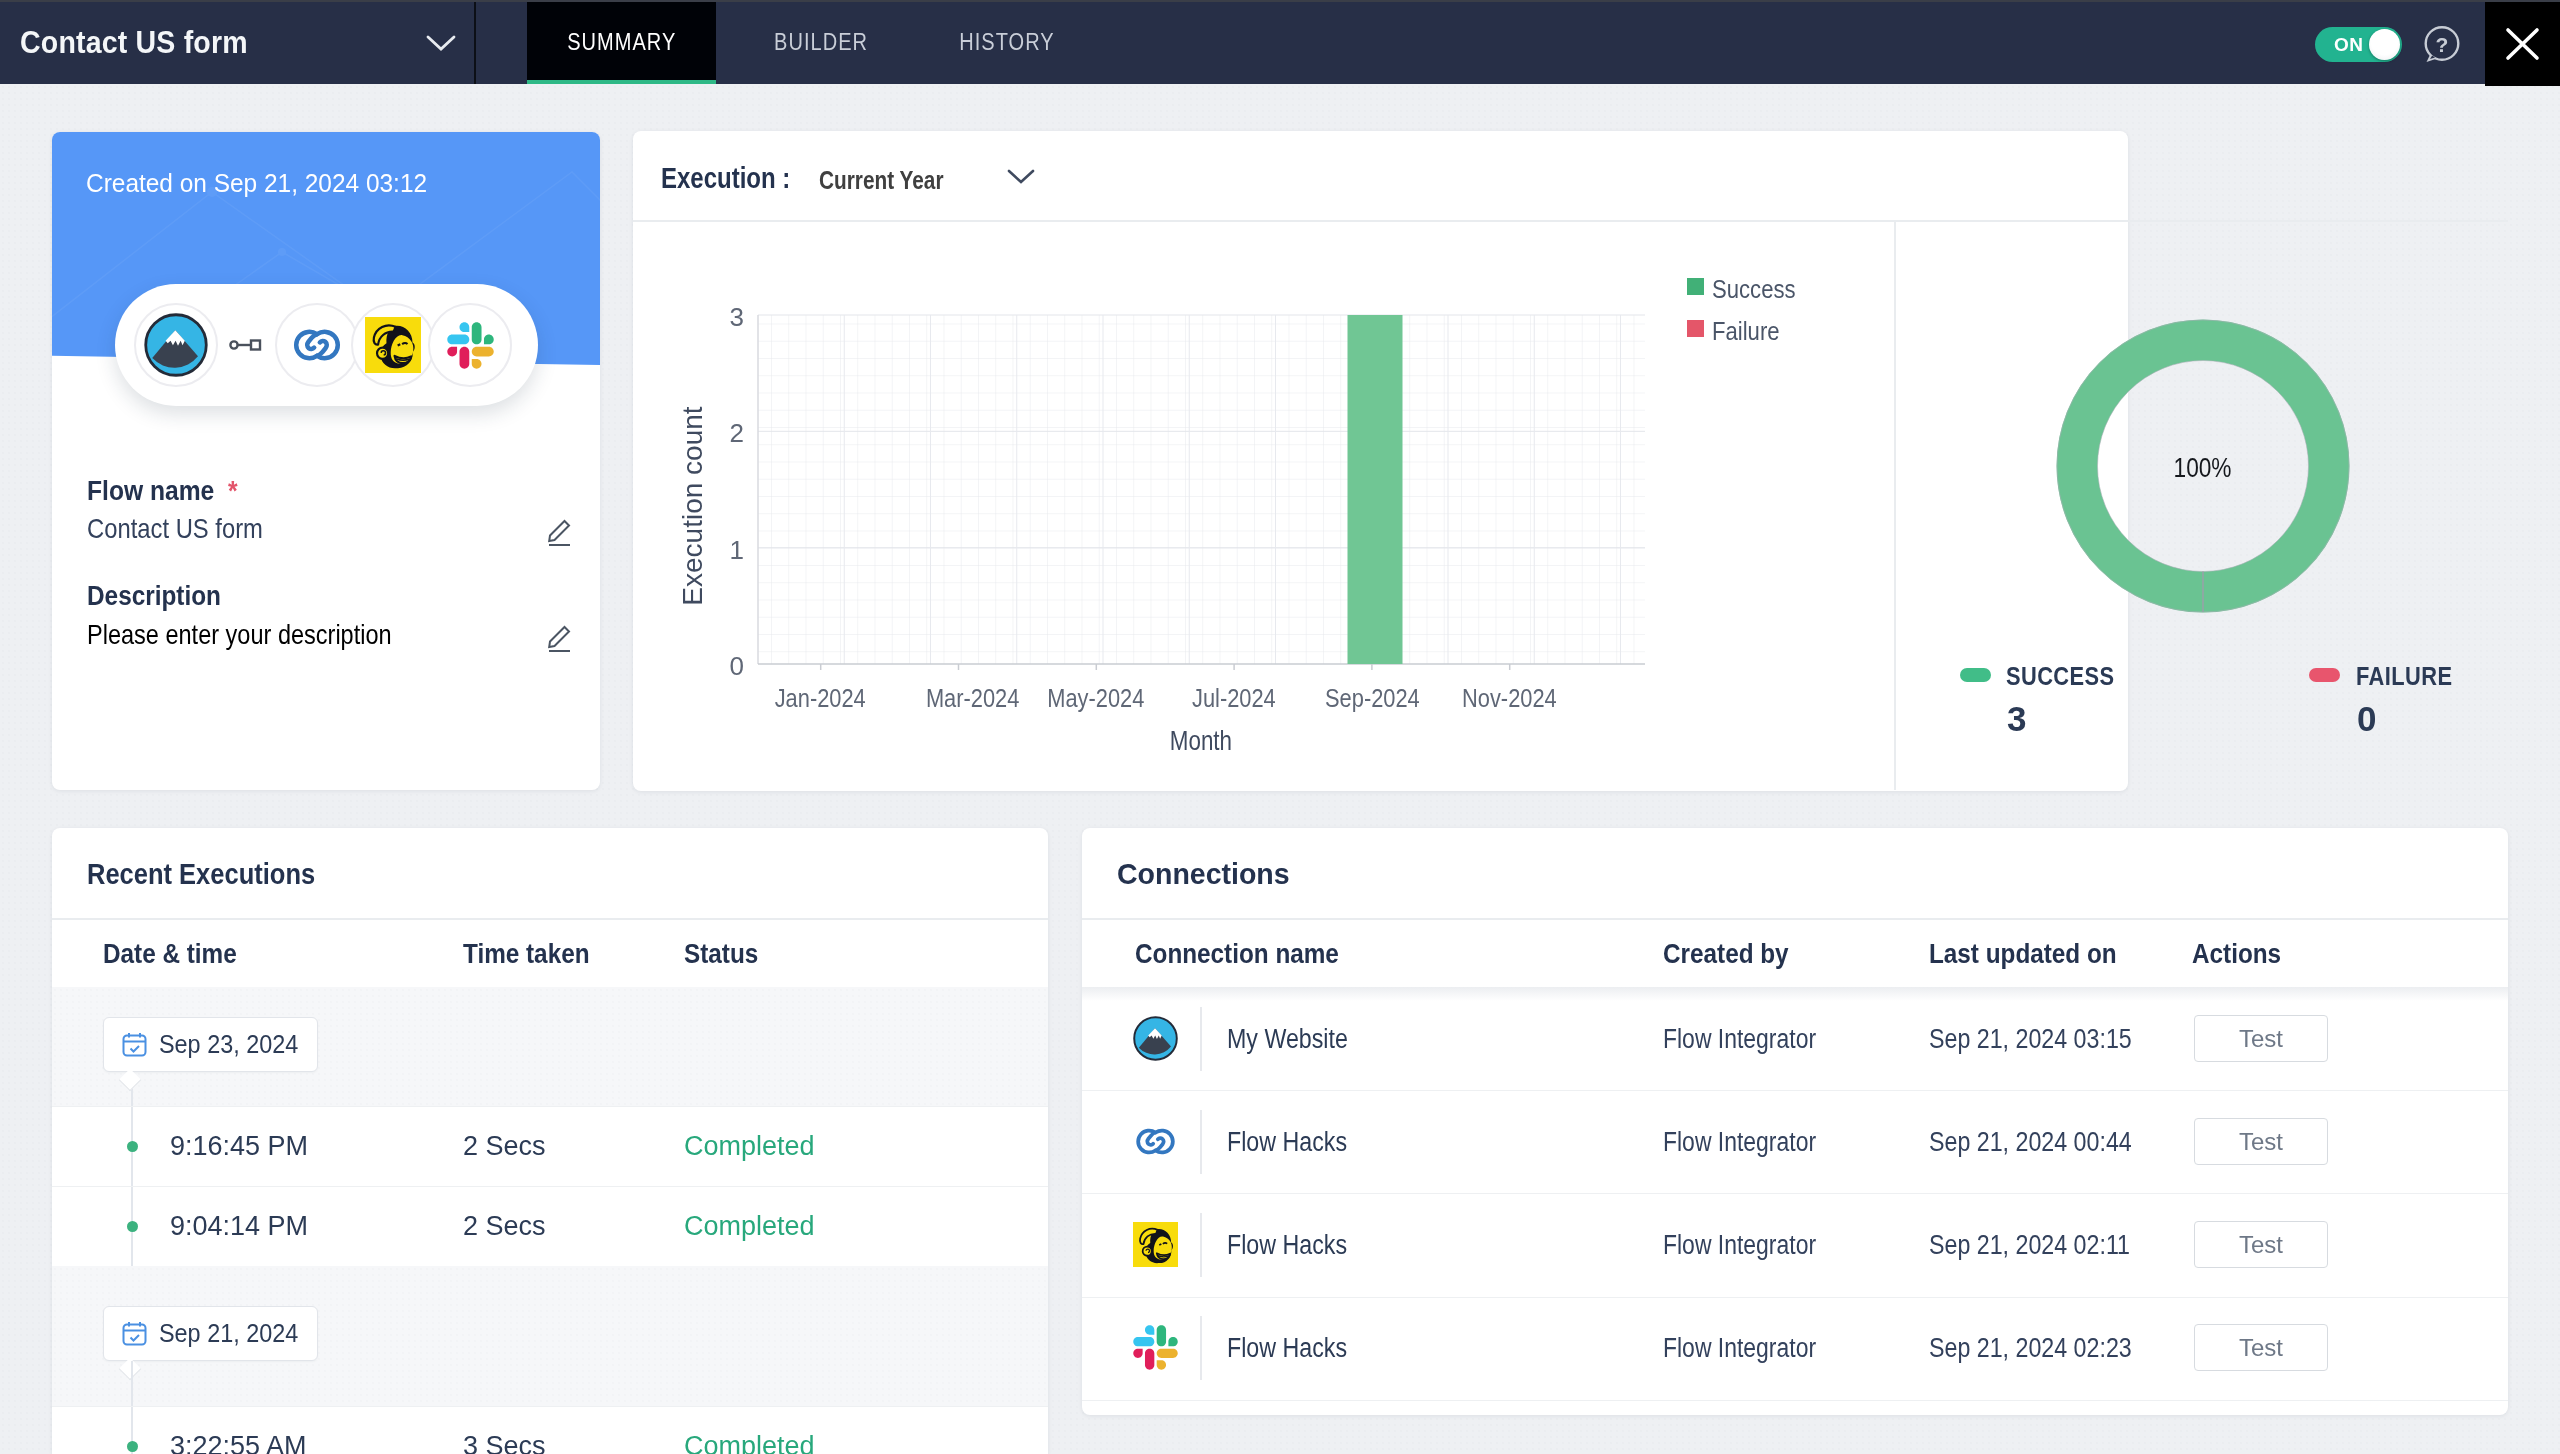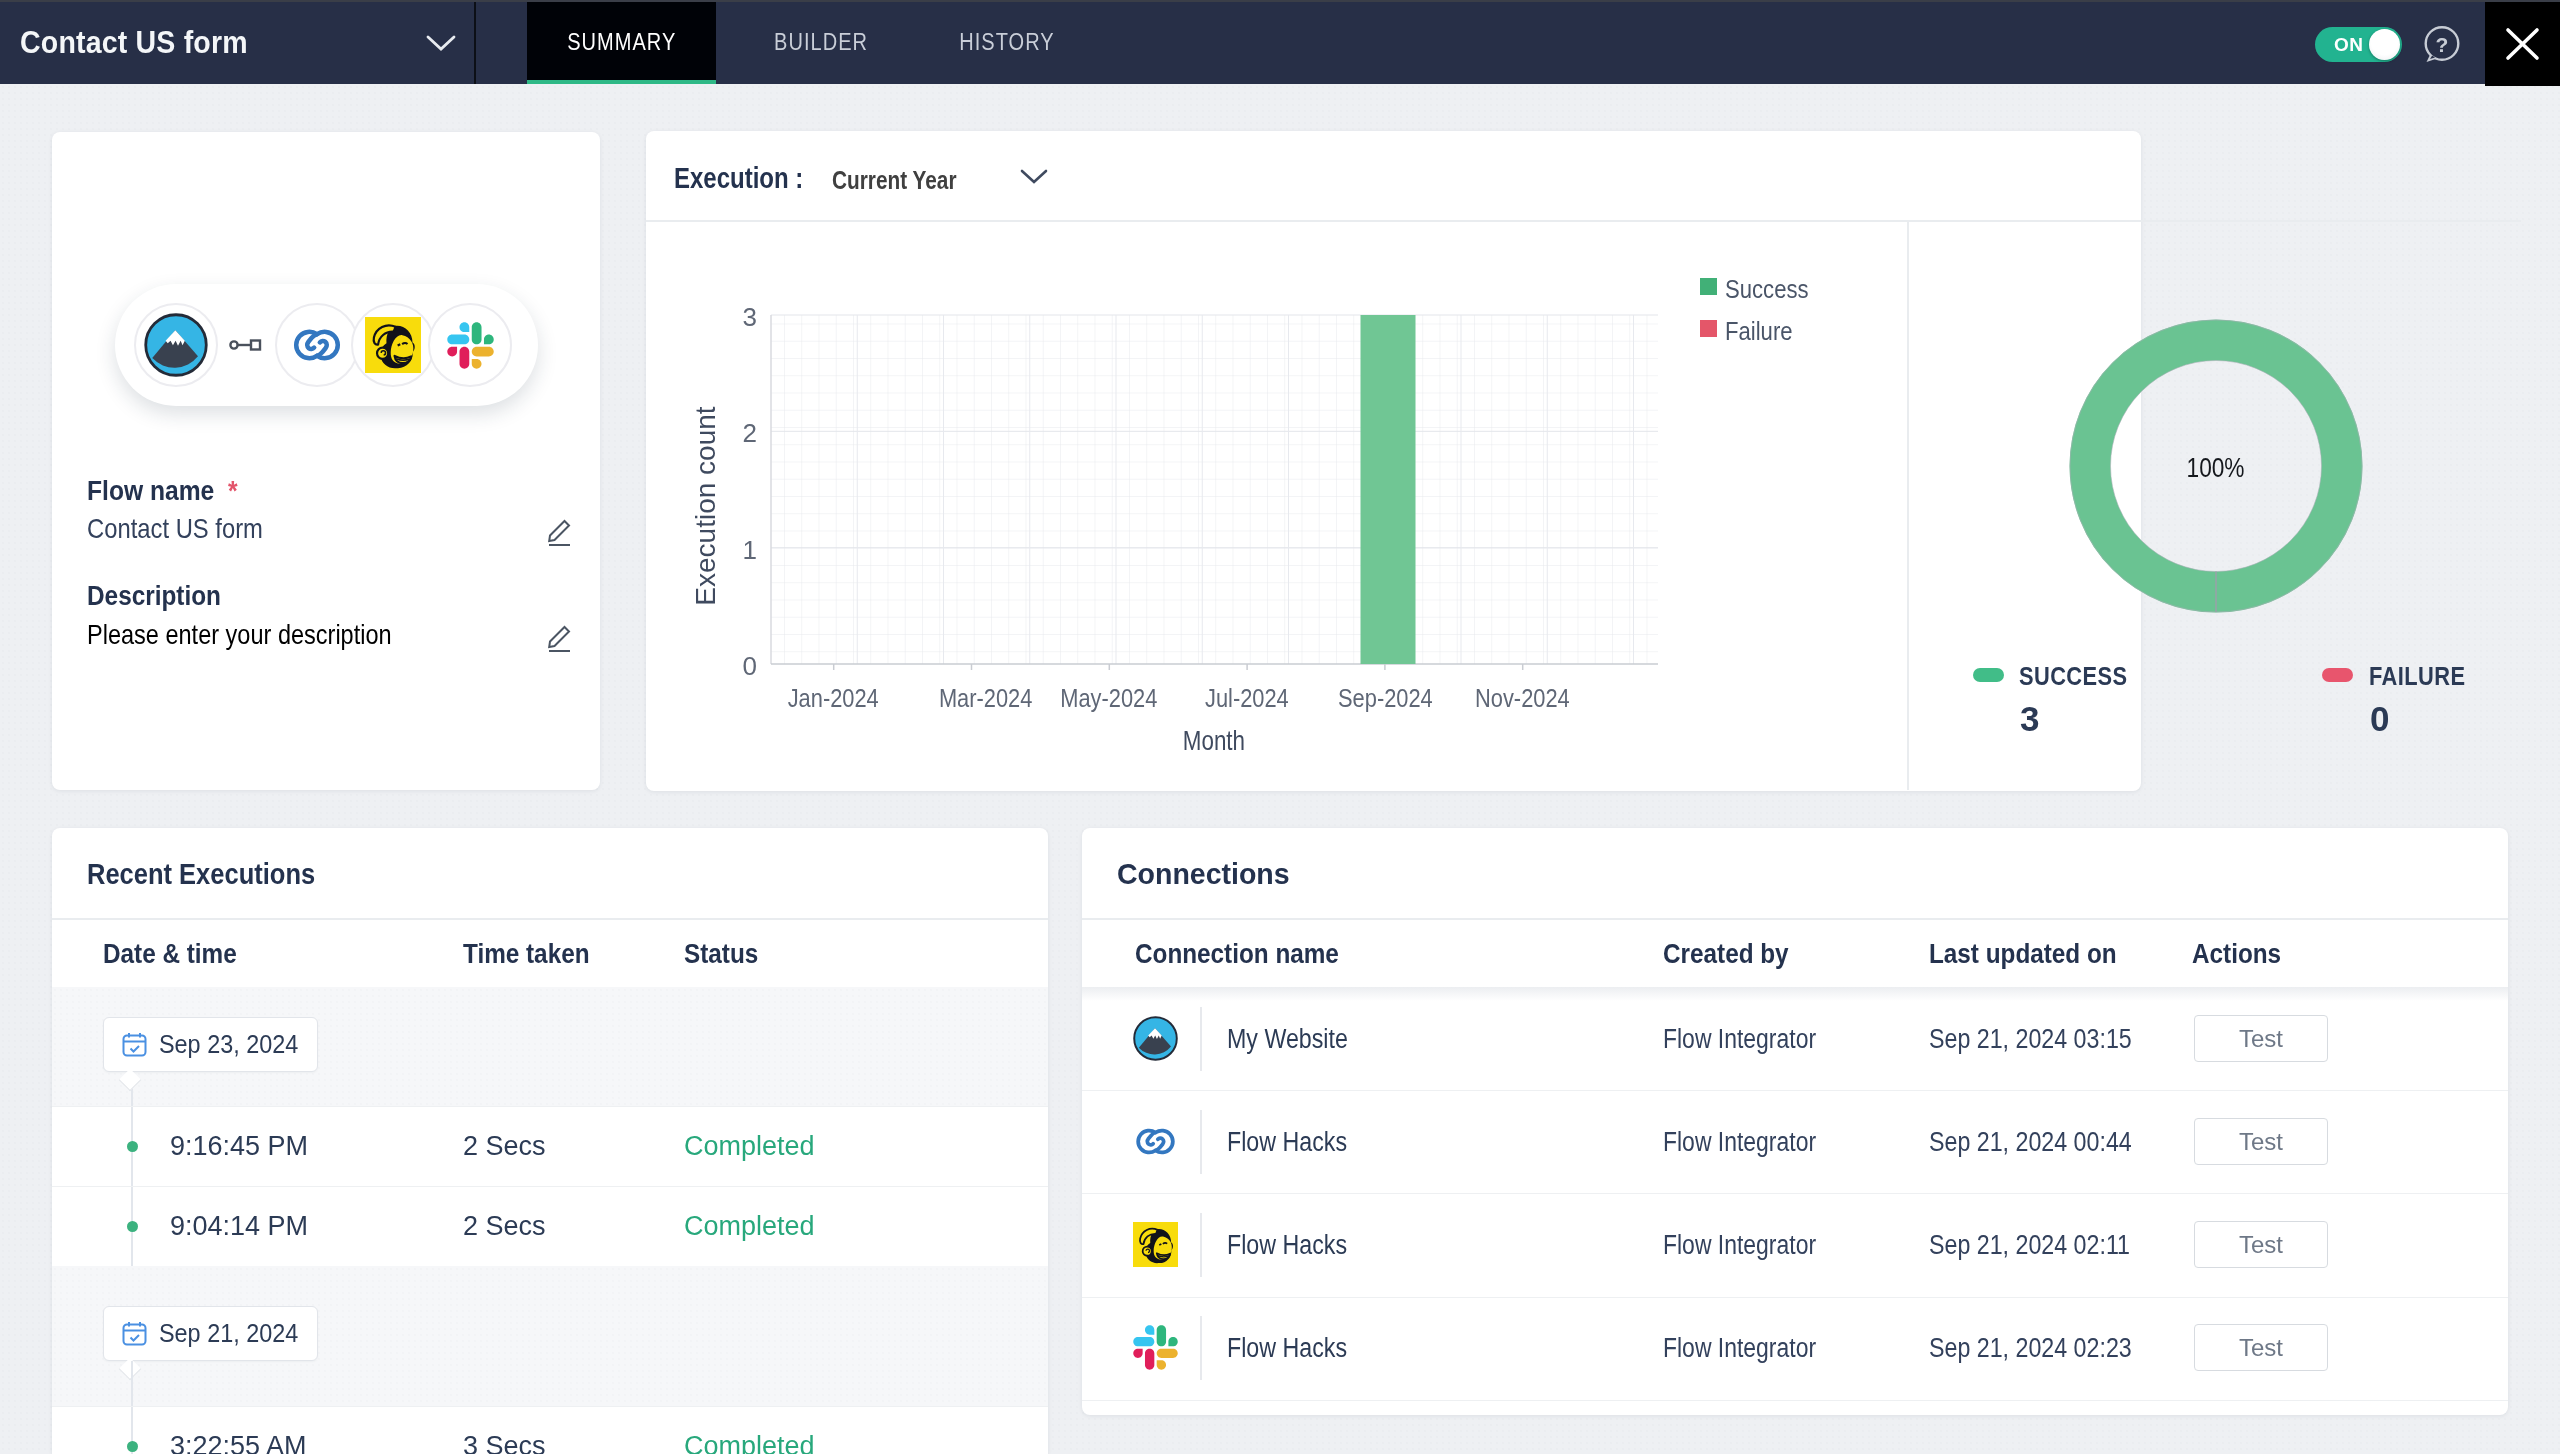--- a/index.html
+++ b/index.html
@@ -40,21 +40,21 @@
 #bluehead { position:absolute; left:0; top:0; width:548px; height:233px; background:#5697f7; border-radius:8px 8px 0 0; clip-path:polygon(0 0, 100% 0, 100% 100%, 0 96%); overflow:hidden;}
 #createdon { position:absolute; left:34px; top:36px; color:#fff; font-size:26px; }
 #iconpill { position:absolute; left:63px; top:152px; width:423px; height:122px; background:#fff; border-radius:61px; box-shadow:0 8px 20px rgba(30,45,70,.15); }
 .iconcircle { position:absolute; background:#fff; border:2px solid #ececf0; border-radius:50%; display:flex; align-items:center; justify-content:center; }
 .fieldlabel { position:absolute; left:35px; color:#24324e; font-size:28px; font-weight:700; }
 .fieldvalue { position:absolute; left:35px; color:#33415c; font-size:28px; }
 .placeholder { color:#000000; }
 .pencil { position:absolute; left:492px; }
 
 
-#execcard { left:646px; top:131px; width:1495px; height:660px; }
+#execcard { left:633px; top:131px; width:1495px; height:660px; }
 #exechead { position:absolute; left:28px; top:30px; color:#24324e; font-size:30px; font-weight:700; }
 #execsel { position:absolute; left:186px; top:34px; color:#404040; font-size:26px; font-weight:600;}
 #execsep { position:absolute; left:0; top:89px; width:1875px; height:1.5px; background:#e9ecef; }
 #vdivider { position:absolute; left:1261px; top:89px; width:1.5px; height:570px; background:#e9ecef; }
 
 
 .axlab { position:absolute; color:#5f6776; font-size:26px; }
 .axtitle { position:absolute; color:#3f4a5f; font-size:28px; }
 
 
@@ -107,20 +107,30 @@
     <text x="19" y="26.5" font-size="21" font-weight="bold" fill="#c7ccd5" text-anchor="middle" font-family="Liberation Sans">?</text>
   </svg>
   <div id="closebtn">
     <svg width="75" height="84" viewBox="0 0 75 84">
         <path d="M23 28 L52 56 M52 28 L23 56" stroke="#fff" stroke-width="3.6" stroke-linecap="round"></path>
       </svg>
   </div>
 </div>
 
 <div class="card" id="leftcard">
+  <div id="bluehead">
+    <svg width="548" height="233" style="position:absolute;left:0;top:0;opacity:.05">
+      <path d="M-20 200 L160 60 L330 180 L520 40 L600 120" fill="none" stroke="#fff" stroke-width="1.5"></path>
+      <path d="M60 240 L230 120 L420 230" fill="none" stroke="#fff" stroke-width="1.5"></path>
+      <circle cx="160" cy="60" r="5" fill="#fff"></circle>
+        <circle cx="330" cy="180" r="4" fill="#fff"></circle>
+        <circle cx="230" cy="120" r="4" fill="#fff"></circle>
+    </svg>
+    <div id="createdon"><span class="sx94">Created on Sep 21, 2024 03:12</span></div>
+  </div>
   <div id="iconpill"></div>
 
   <div class="iconcircle" style="left:82px; top:171px; width:84px; height:84px;">
     <svg width="64" height="64" viewBox="0 0 48 48">
       <circle cx="24" cy="24" r="22.7" fill="#35b5e5"></circle>
       <path d="M6.2 33.8 L23.5 13 L40.5 32.5 A22.7 22.7 0 0 1 6.2 33.8 Z" fill="#39414f"></path>
       <path d="M23.5 13 L30.6 20.8 L28.9 24.2 L27.5 20.8 L25.5 24.6 L23.7 20.9 L21.7 24.2 L19.9 20.8 L17.8 22.6 L16.2 20.9 Z" fill="#fff"></path>
       <circle cx="24" cy="24" r="22.7" fill="none" stroke="#242b38" stroke-width="2.1"></circle>
     </svg>
   </div>

